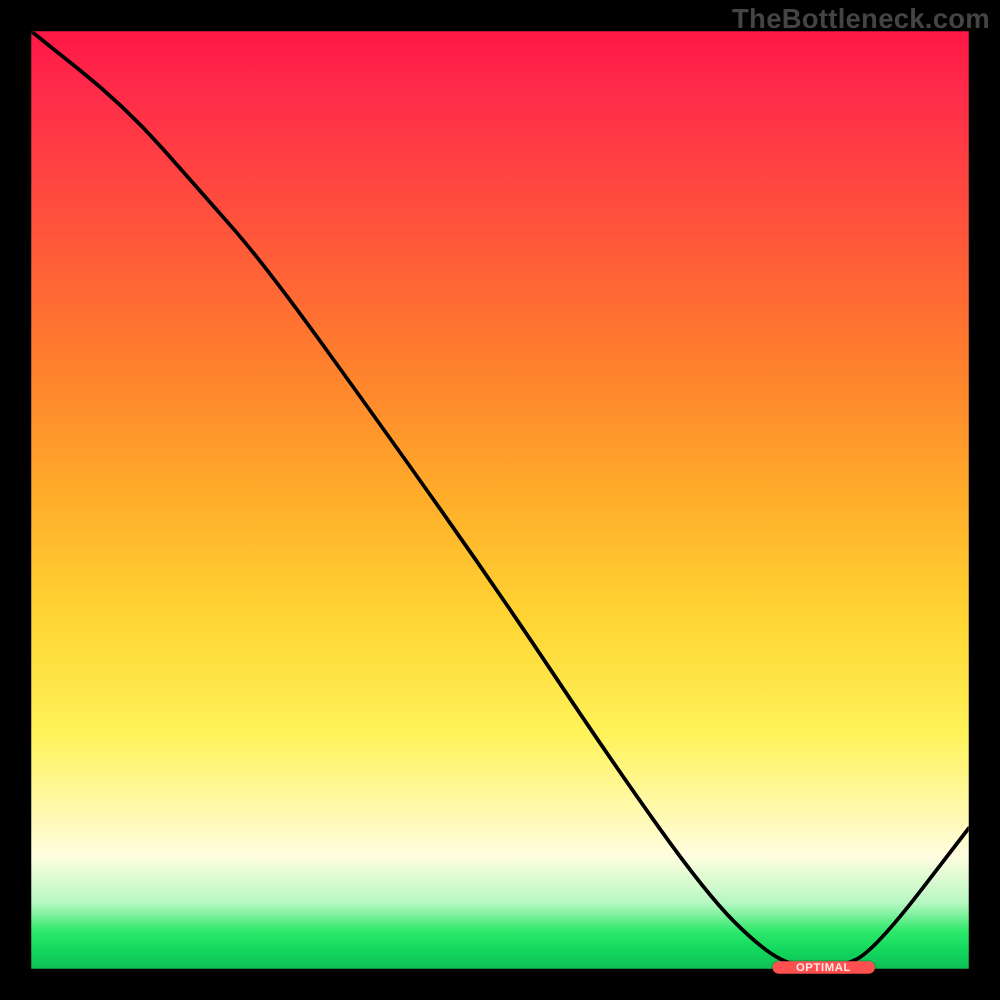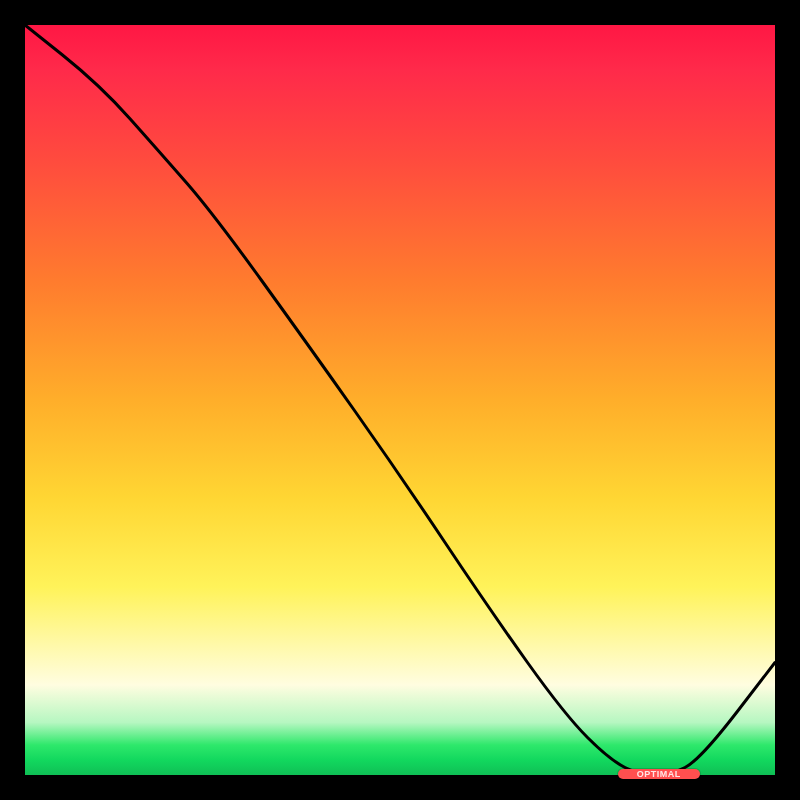--- a/index.html
+++ b/index.html
@@ -78,20 +78,21 @@
     text-align: center;
     transform: translate(-50%, -50%);
     opacity: 0.85;
   }
 </style>
 </head>
 <body>
 
 <div class="frame">
 
+  <div class="watermark">TheBottleneck.com</div>
 
   <div class="plot-area">
 
     <div class="gradient"></div>
 
     <svg class="curve" viewBox="0 0 750 750" preserveAspectRatio="none">
       <path id="curve-path" d="M 0 0 Q 0 0 37.5 30 Q 75 60 105 93.75 Q 135 127.5 161.25 157.5 Q 187.5 187.5 236.25 255.00000000000003 Q 285 322.50000000000006 330 386.25 Q 375 450 420 517.5 Q 465 585 502.5 637.5 Q 540 690 562.5 712.5 Q 585 735 600 742.5 Q 615 750 630 750 Q 645 750 660 742.5 Q 675 735 712.5 686.25 T 750 637.5" fill="none" stroke="#000" stroke-width="3" stroke-linecap="round" stroke-linejoin="round"></path>
     </svg>
 
     <div id="marker" class="marker" style="left: 592.5px; width: 82.5px; top: 744px;"></div>

